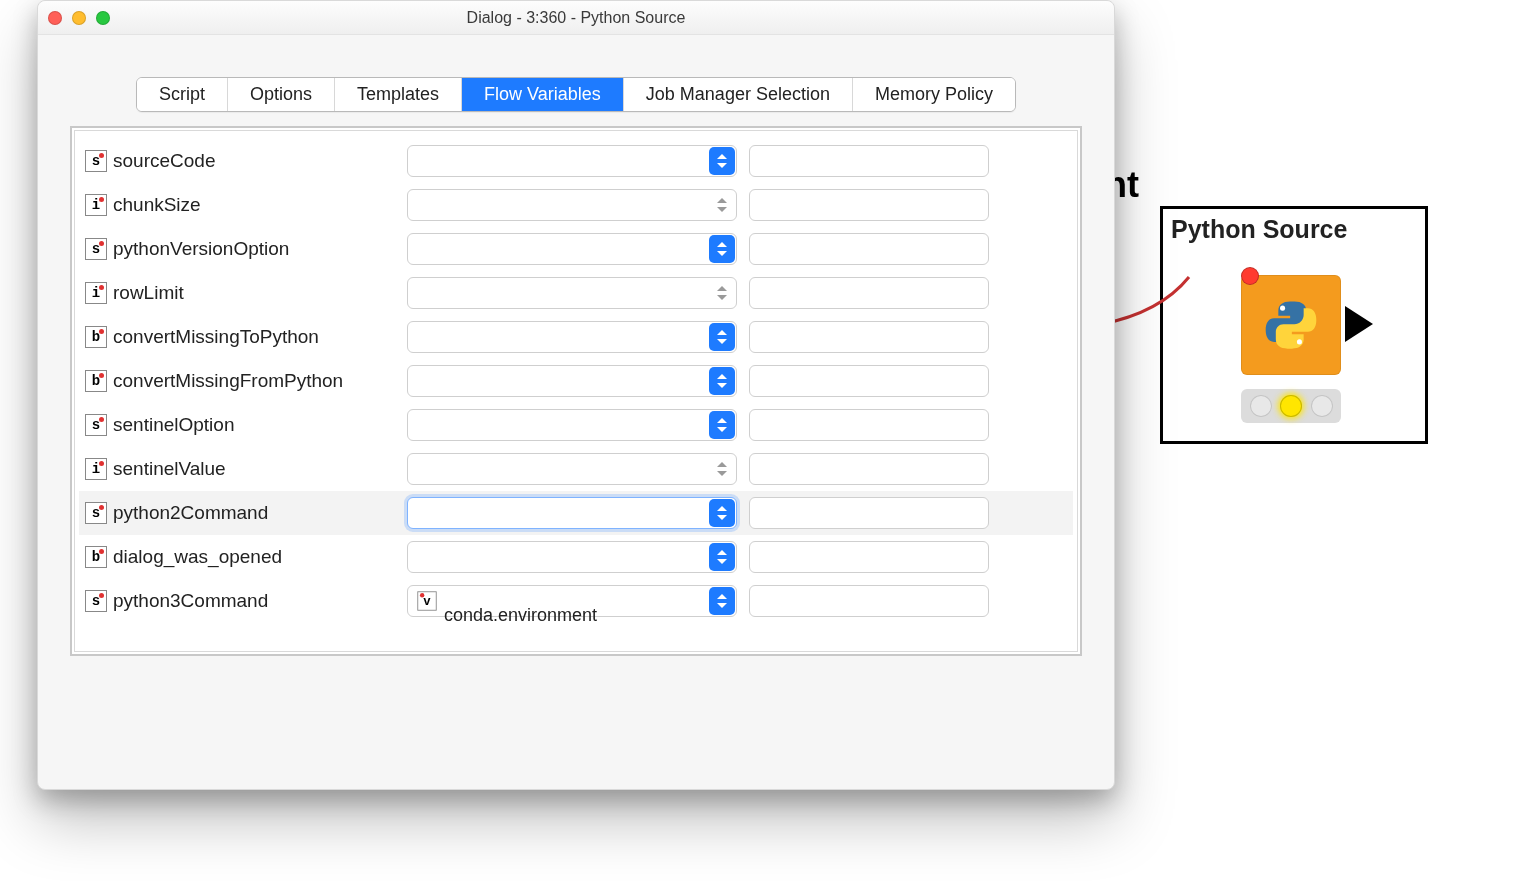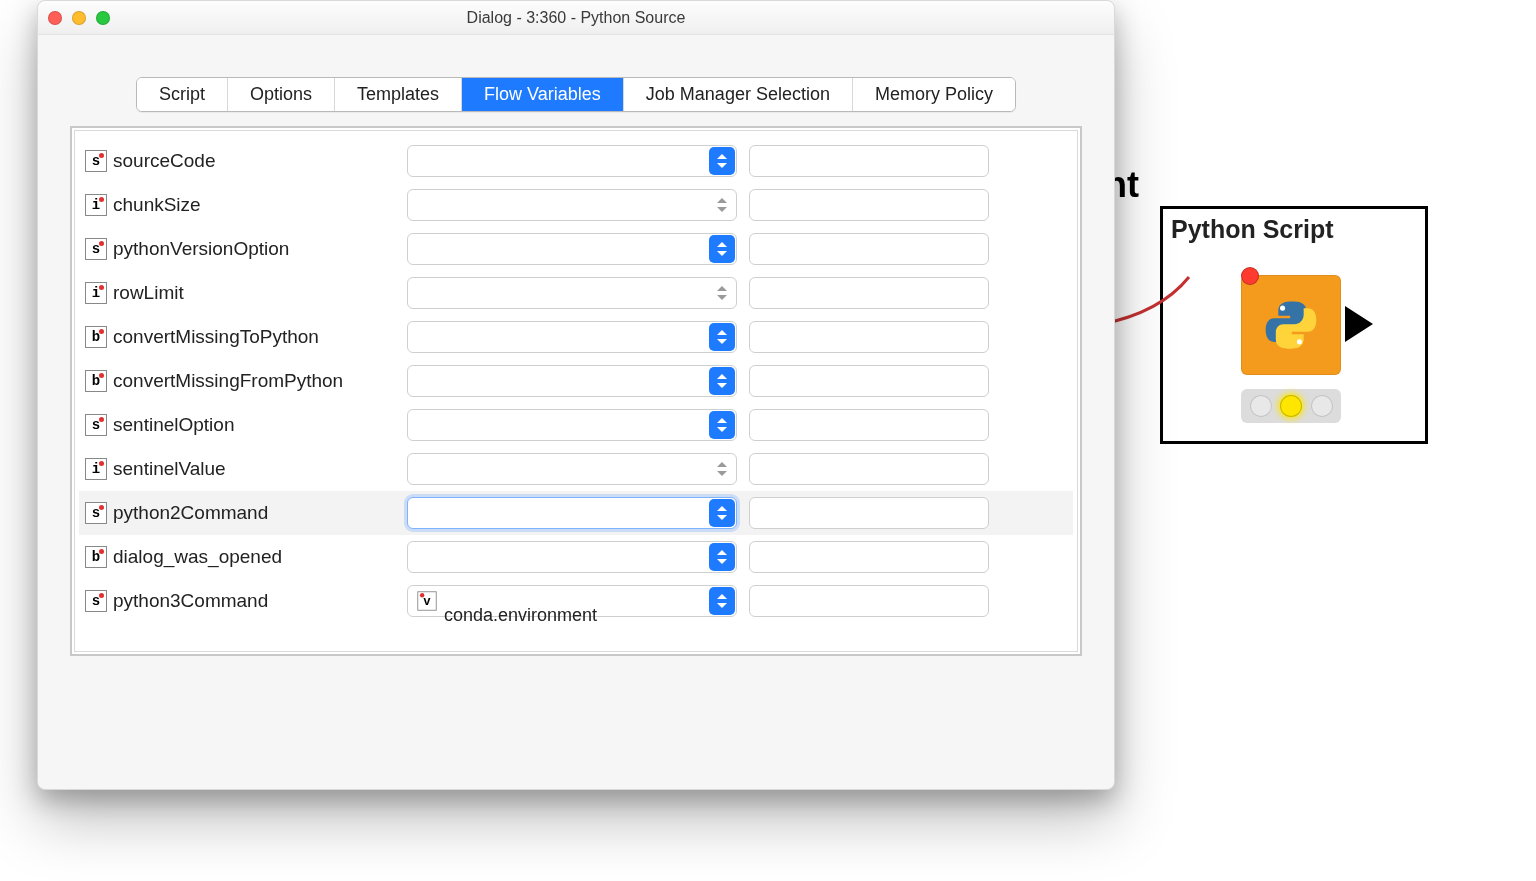--- a/index.html
+++ b/index.html
@@ -180,21 +180,21 @@
     cursor:pointer;
   }
   .help svg{display:block}
 </style>
 </head>
 <body>
 
 <div class="bg-title-fragment">nt</div>
 
 <div class="node-card">
-  <div class="title">Python Script</div>
+  <div class="title">Python Source</div>
   <div class="node-body">
     <svg class="node-wire" width="150" height="80">
       <path d="M -40 70 Q 50 65 88 18" stroke="#c43131" stroke-width="3" fill="none"></path>
     </svg>
     <span class="node-red-port"></span>
     <div class="node-box">
       <svg width="54" height="54" viewBox="0 0 64 64">
         <path fill="#3572A5" d="M31 4c-9 0-14 4-14 11v6h14v3H12c-6 0-10 5-10 14s4 14 10 14h5v-8c0-6 5-11 11-11h13c5 0 9-4 9-9V15c0-7-5-11-14-11h-5z"></path>
         <circle cx="22" cy="12" r="3" fill="#fff"></circle>
         <path fill="#FFD43B" d="M33 60c9 0 14-4 14-11v-6H33v-3h19c6 0 10-5 10-14S58 12 52 12h-5v8c0 6-5 11-11 11H23c-5 0-9 4-9 9v9c0 7 5 11 14 11h5z"></path>

